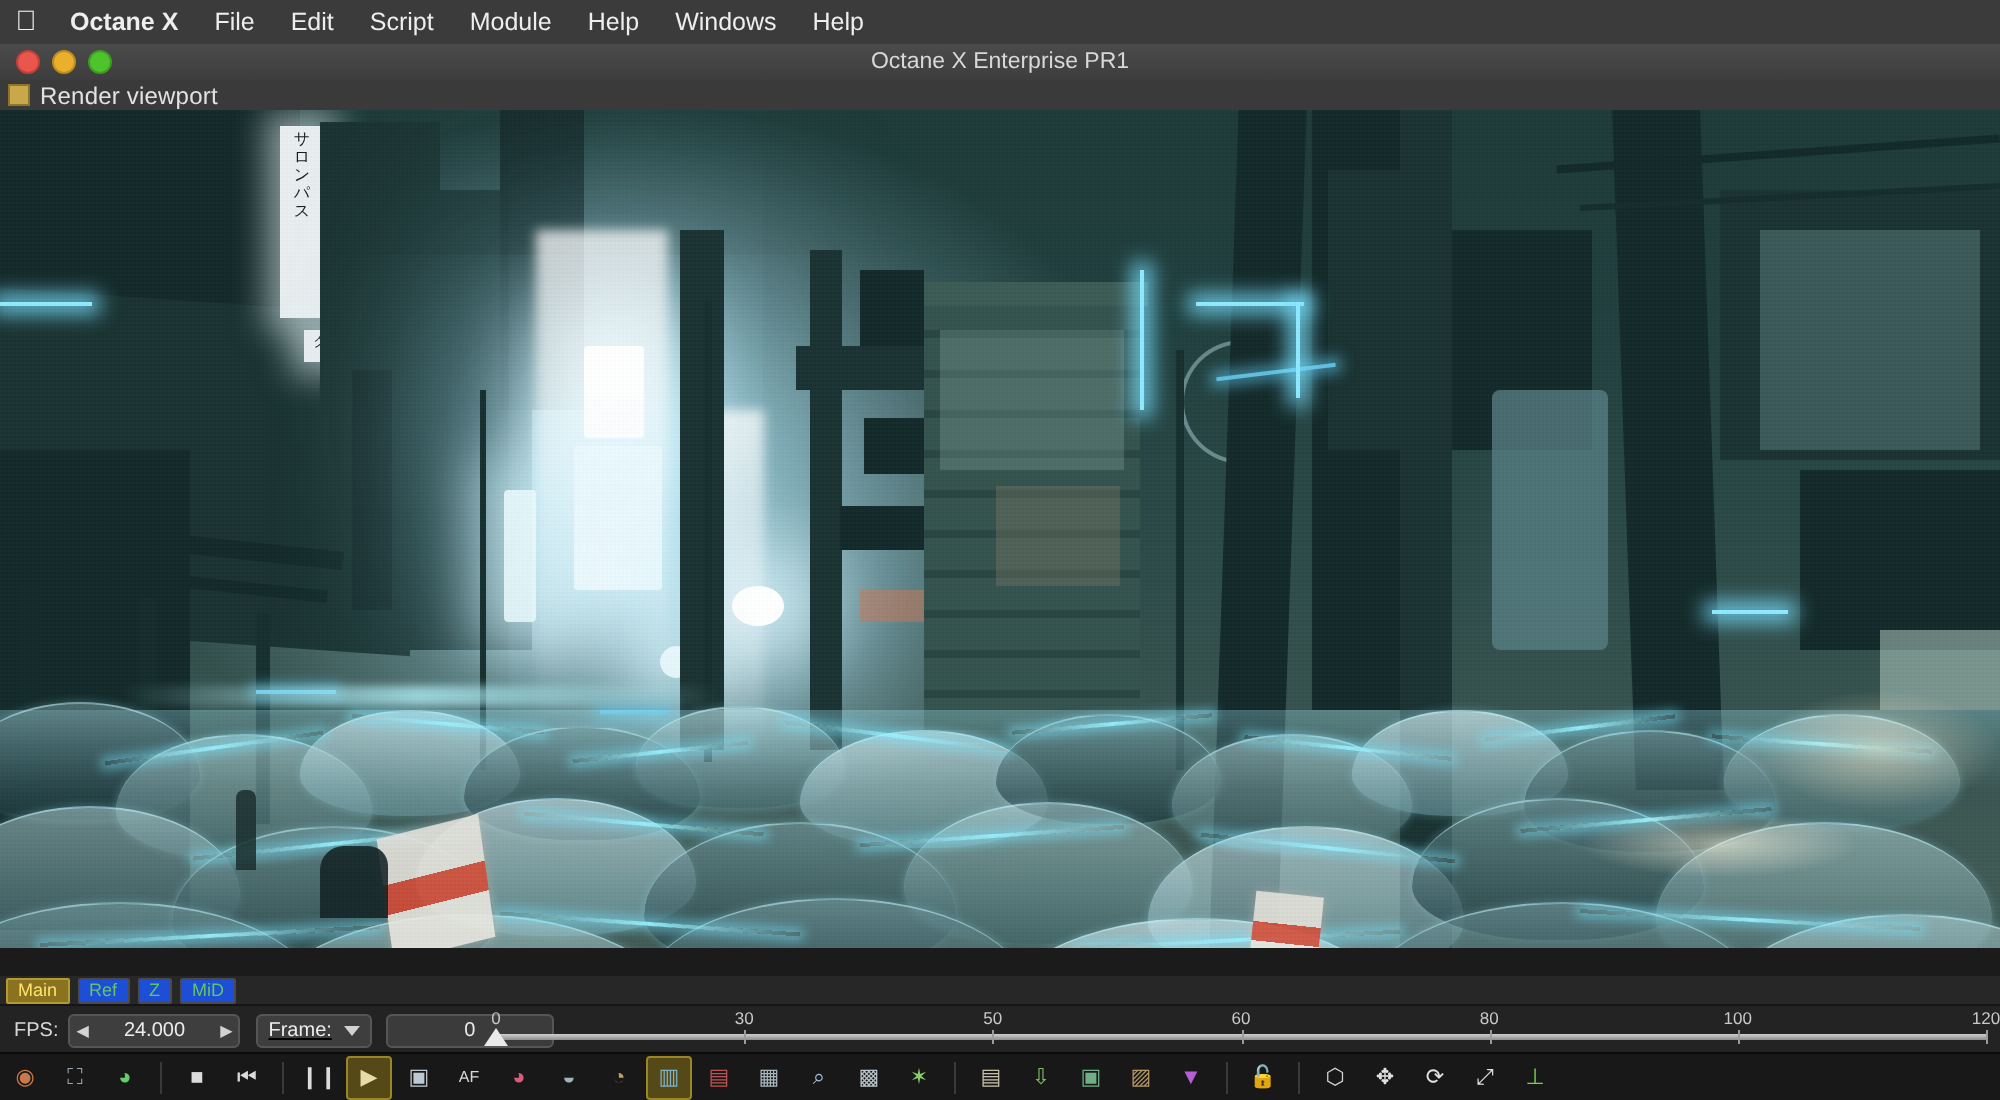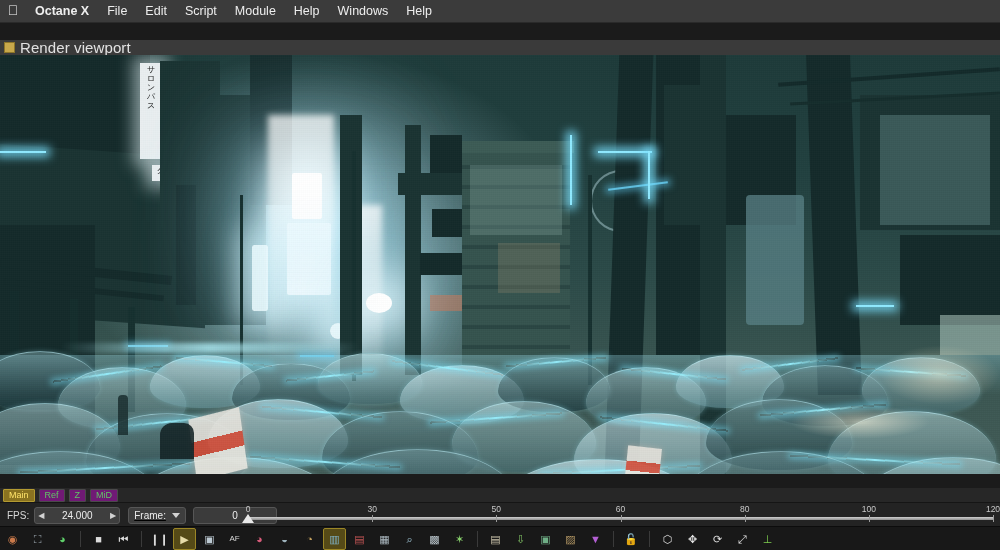--- a/index.html
+++ b/index.html
@@ -47,21 +47,21 @@
   
   .panel-tab{
     position:absolute;left:0;top:40px;width:1000px;height:15px;
     background:#3a3a3a;border-bottom:1px solid #232323;
     display:flex;align-items:center;
   }
   .tab-swatch{
     width:9px;height:9px;margin-left:4px;margin-right:5px;
     background:#c8a84b;border:1px solid #8d7529;
   }
-  .tab-label{font-size:15px;color:#e2e2e2;letter-spacing:.1px;}
+  .tab-label{font-size:12px;color:#e2e2e2;letter-spacing:.1px;}
 
   
   .viewport{
     position:absolute;left:0;top:55px;width:1000px;height:419px;
     overflow:hidden;background:#16302f;
   }
   .scene{position:absolute;inset:0;}
   .layer{position:absolute;}
 
   
@@ -154,21 +154,21 @@
   .mem-outer{width:34px;height:8px;background:#1a1a1a;border:1px solid #707070;position:relative;}
   .mem-inner{position:absolute;left:0;top:0;bottom:0;width:18%;background:#bdbdbd;}
 
   .passrow{
     position:absolute;left:0;top:488px;width:1000px;height:14px;
     background:#272727;display:flex;align-items:center;gap:4px;padding-left:3px;
     box-sizing:border-box;
   }
   .pass{
     font-size:9px;padding:1px 5px;border:1px solid #4a4a4a;
-    color:#62c466;background:#701a75;border-radius:1px;line-height:9px;
+    color:#62c466;background:#1d4ed8;border-radius:1px;line-height:9px;
   }
   .pass.active{background:#8a7320;border-color:#b39a31;color:#ffe36a;}
 
   
   .transport{
     position:absolute;left:0;top:502px;width:1000px;height:24px;
     background:#232323;border-top:1px solid #151515;
     display:flex;align-items:center;
   }
   .lbl{font-size:10px;color:#d7d7d7;margin-left:7px;}
@@ -236,20 +236,28 @@
     <div class="menu-item app-name">Octane X</div>
     <div class="menu-item">File</div>
     <div class="menu-item">Edit</div>
     <div class="menu-item">Script</div>
     <div class="menu-item">Module</div>
     <div class="menu-item">Help</div>
     <div class="menu-item">Windows</div>
     <div class="menu-item">Help</div>
   </div>
 
+  <div class="titlebar">
+    <div class="lights">
+      <div class="light red"></div>
+      <div class="light yellow"></div>
+      <div class="light green"></div>
+    </div>
+    <div class="wintitle">Octane X Enterprise PR1</div>
+  </div>
 
   <div class="panel-tab">
     <div class="tab-swatch"></div>
     <div class="tab-label">Render viewport</div>
   </div>
 
   <div class="viewport">
     <div class="scene">
 
       <div class="layer sky"></div>

